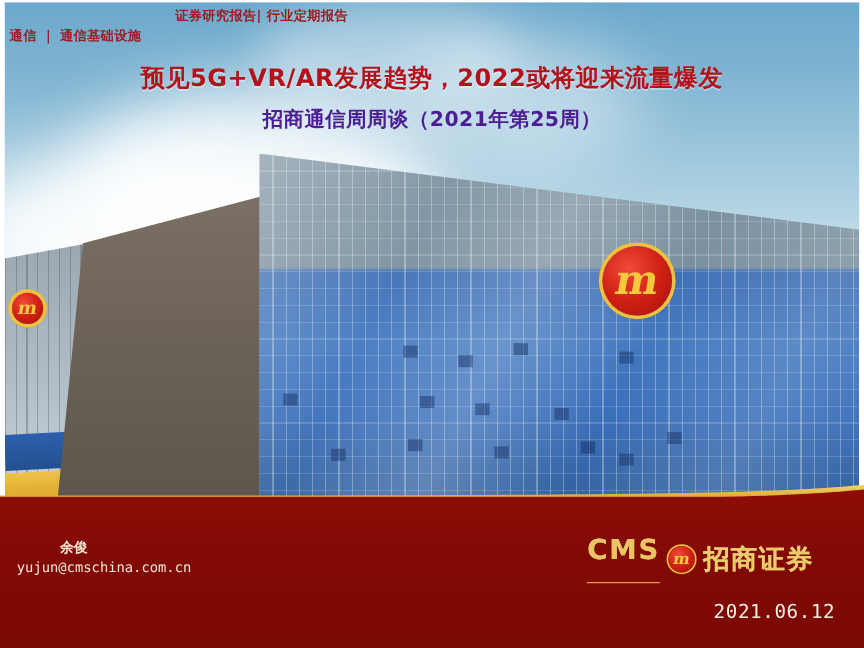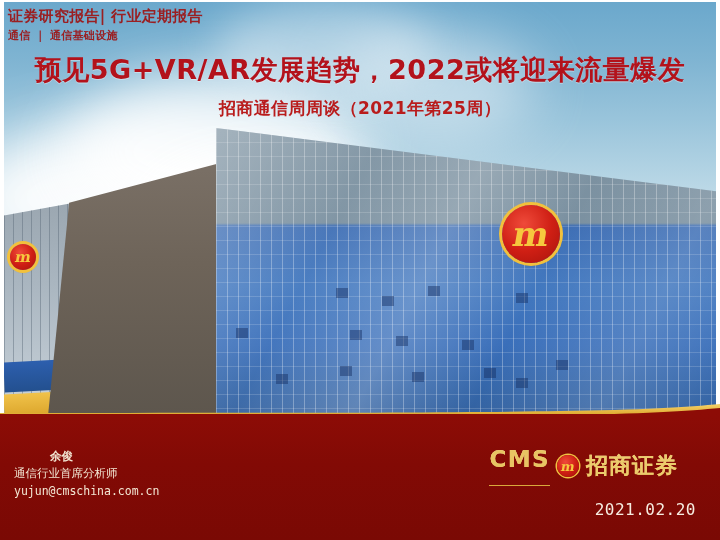--- a/index.html
+++ b/index.html
@@ -120,34 +120,34 @@
     position:absolute;left:0;top:414px;width:720px;height:126px;
     background:linear-gradient(to bottom,#8d0c06 0%,#820a05 40%,#7a0904 100%);
   }
 
   
   #kicker{
     position:absolute;left:8px;top:6px;width:420px;
     color:#9a1f22;font-weight:bold;line-height:1.45;
     font-family:"DejaVu Sans","Liberation Sans",sans-serif;
   }
-  #kicker .k1{font-size:15px;letter-spacing:.3px;}
+  #kicker .k1{font-size:11px;letter-spacing:.3px;text-align:center;}
   #kicker .k2{font-size:11px;letter-spacing:.3px;}
 
   #titleBlock{position:absolute;left:0;top:52px;width:720px;text-align:center;}
   #mainTitle{
     font-family:"DejaVu Sans","Liberation Sans",sans-serif;
-    font-weight:bold;font-size:27px;color:#b3121b;letter-spacing:.5px;
+    font-weight:bold;font-size:20px;color:#b3121b;letter-spacing:.5px;
     text-shadow:0 1px 0 rgba(255,255,255,.35);
     white-space:nowrap;
   }
   #subTitle{
     margin-top:9px;
     font-family:"DejaVu Sans","Liberation Sans",sans-serif;
-    font-weight:bold;font-size:17px;color:#b91c1c;letter-spacing:.4px;
+    font-weight:bold;font-size:17px;color:#4c1d95;letter-spacing:.4px;
     white-space:nowrap;
     text-align:center;
   }
 
   #analyst{
     position:absolute;left:14px;top:448px;
     color:#f3e7d4;font-family:"DejaVu Sans Mono","Liberation Mono",monospace;
     font-size:11.5px;line-height:1.52;
   }
   #analyst .nm{font-family:"DejaVu Sans","Liberation Sans",sans-serif;font-weight:bold;font-size:11.5px;margin-left:36px;}
@@ -264,27 +264,26 @@
       </defs>
       <path d="M0,9 C200,9 430,9 560,7 C640,6 690,3 720,0 L720,22 L0,22 Z" fill="url(#gg)"></path>
       <path d="M0,13 C200,13 430,13 560,11 C640,10 690,7 720,4 L720,22 L0,22 Z" fill="#8d0c06"></path>
     </svg>
   </div>
 
   <div id="footer"></div>
 
   <div id="analyst">
     <div class="nm">余俊</div>
-    <div class="rl">通信行业首席分析师</div>
     <div>yujun@cmschina.com.cn</div>
   </div>
 
   <div id="brand">
     <div id="brandCms">CMS</div>
     <div id="brandMark">
       <span>m</span>
     </div>
     <div id="brandCn">招商证券</div>
   </div>
 
-  <div id="dateTxt">2021.02.20</div>
+  <div id="dateTxt">2021.06.12</div>
 
 </div>
 
 </body></html>

